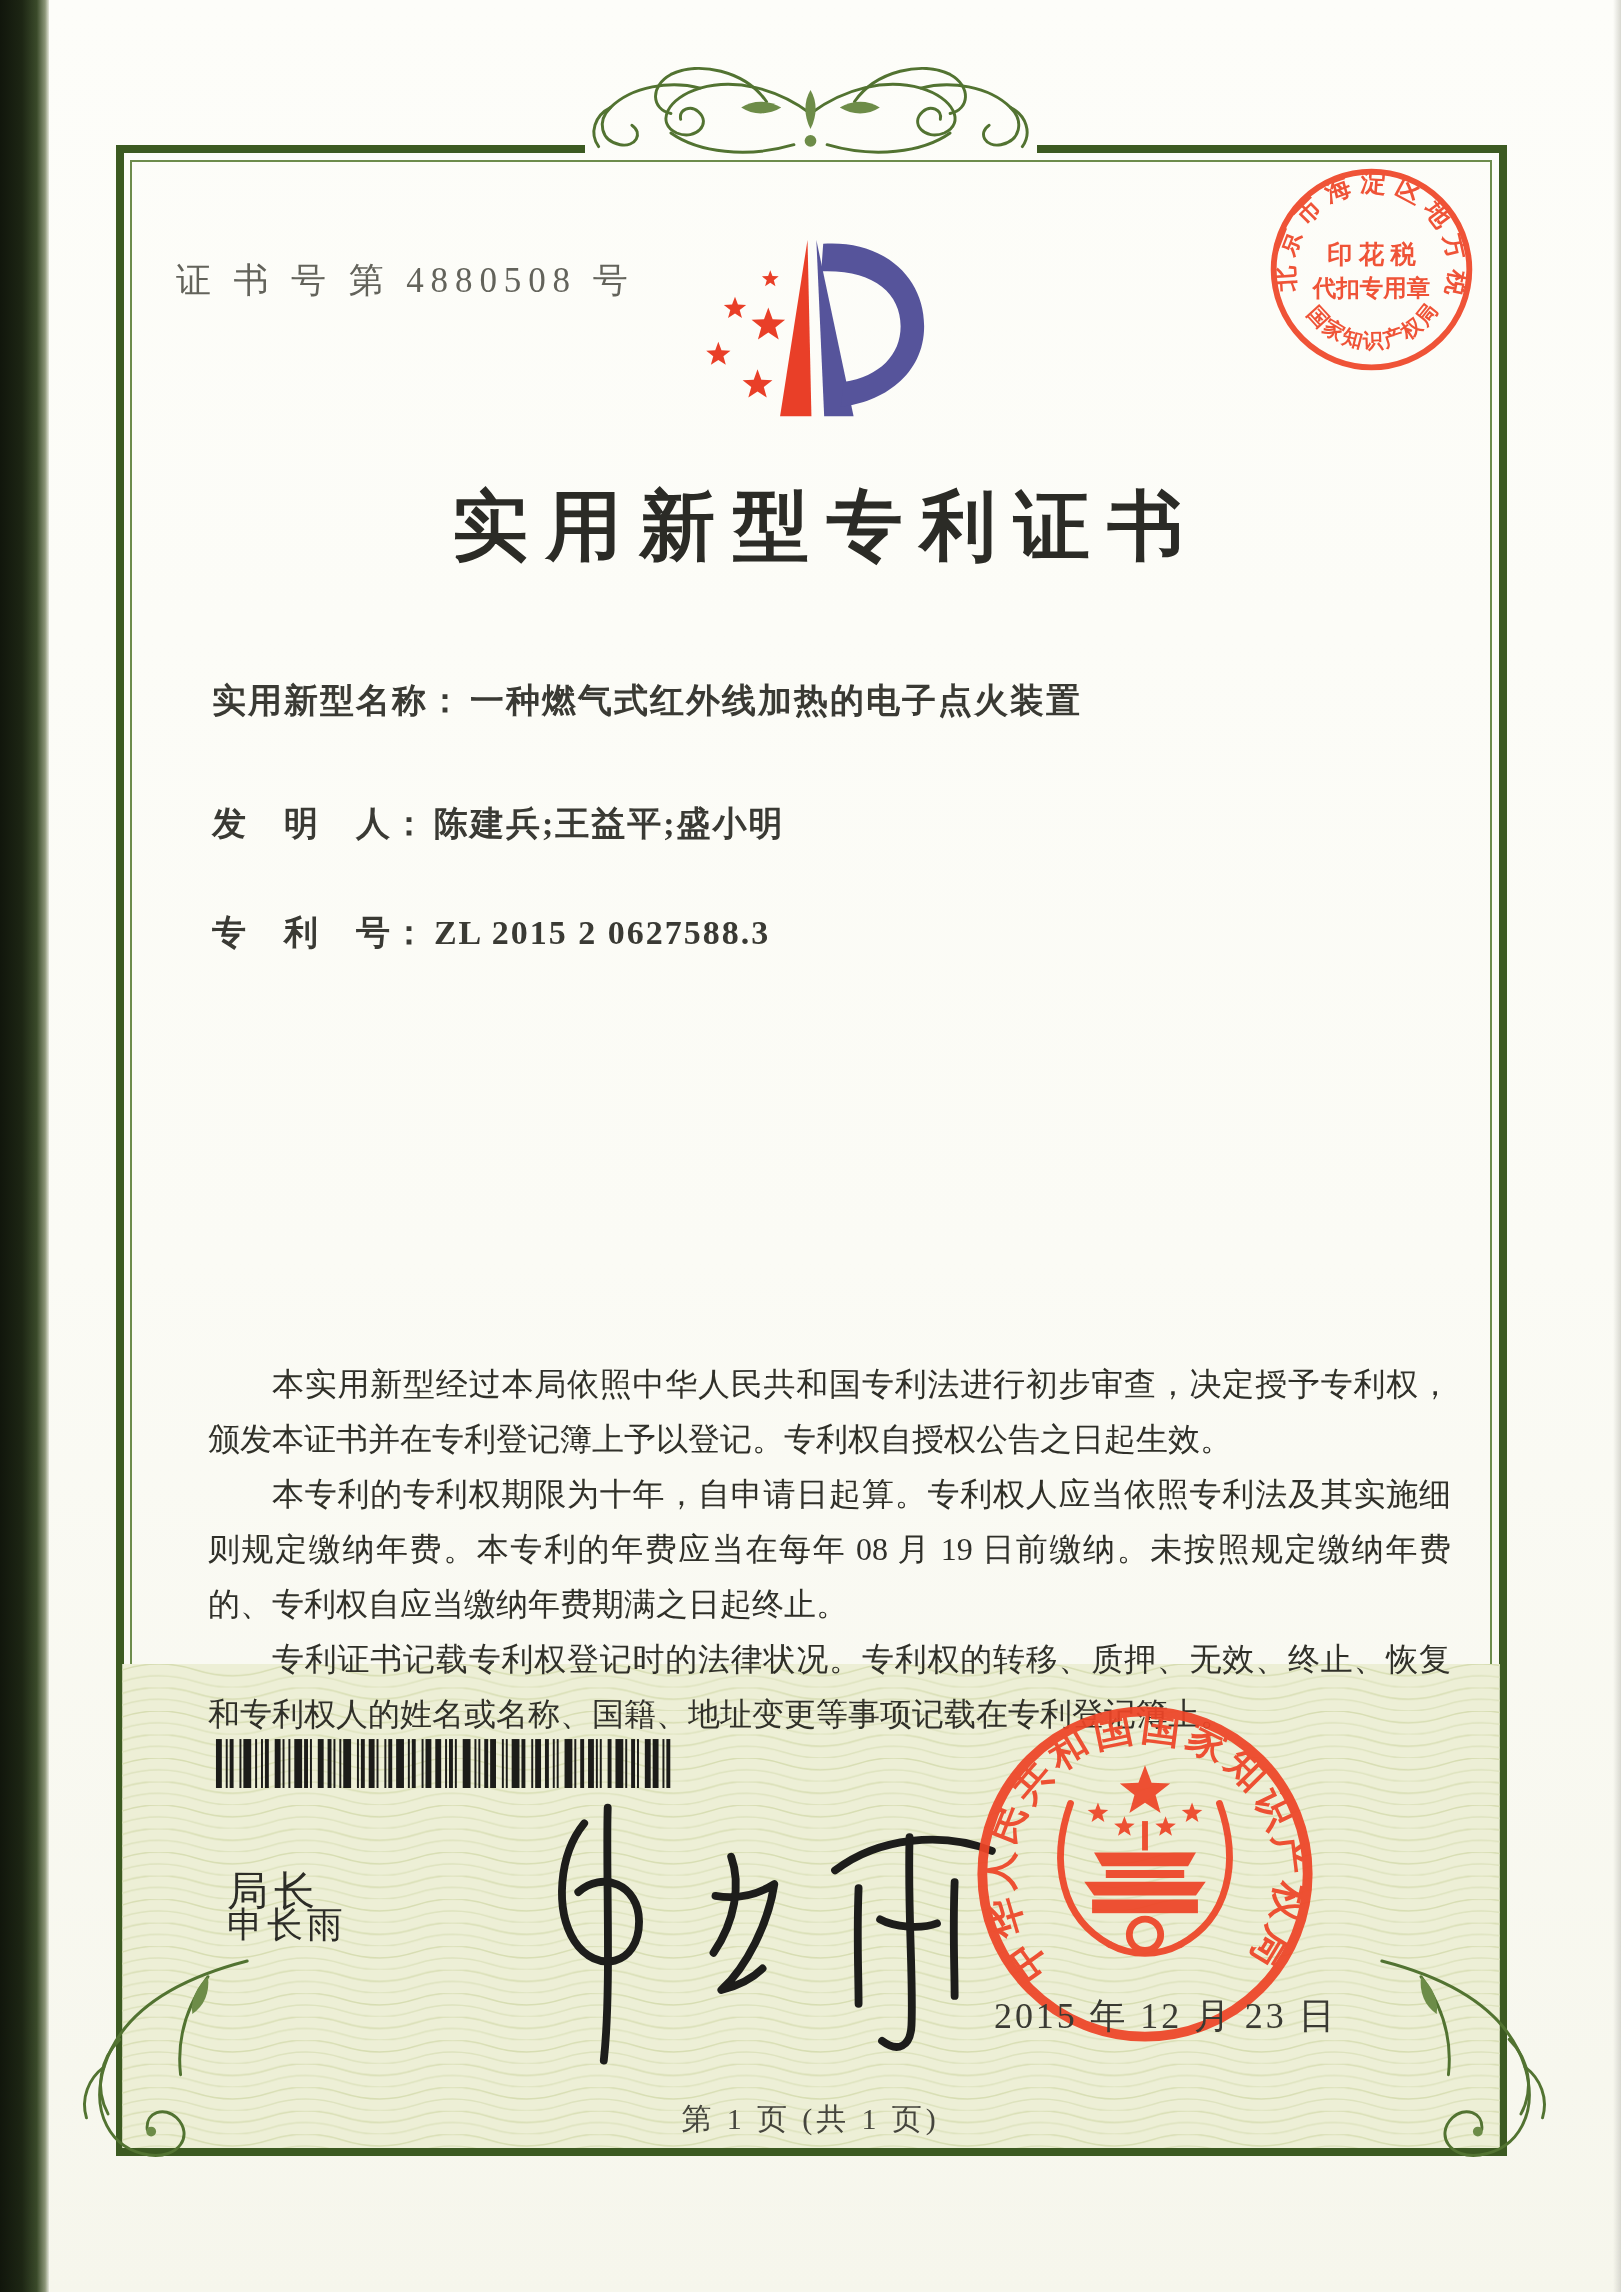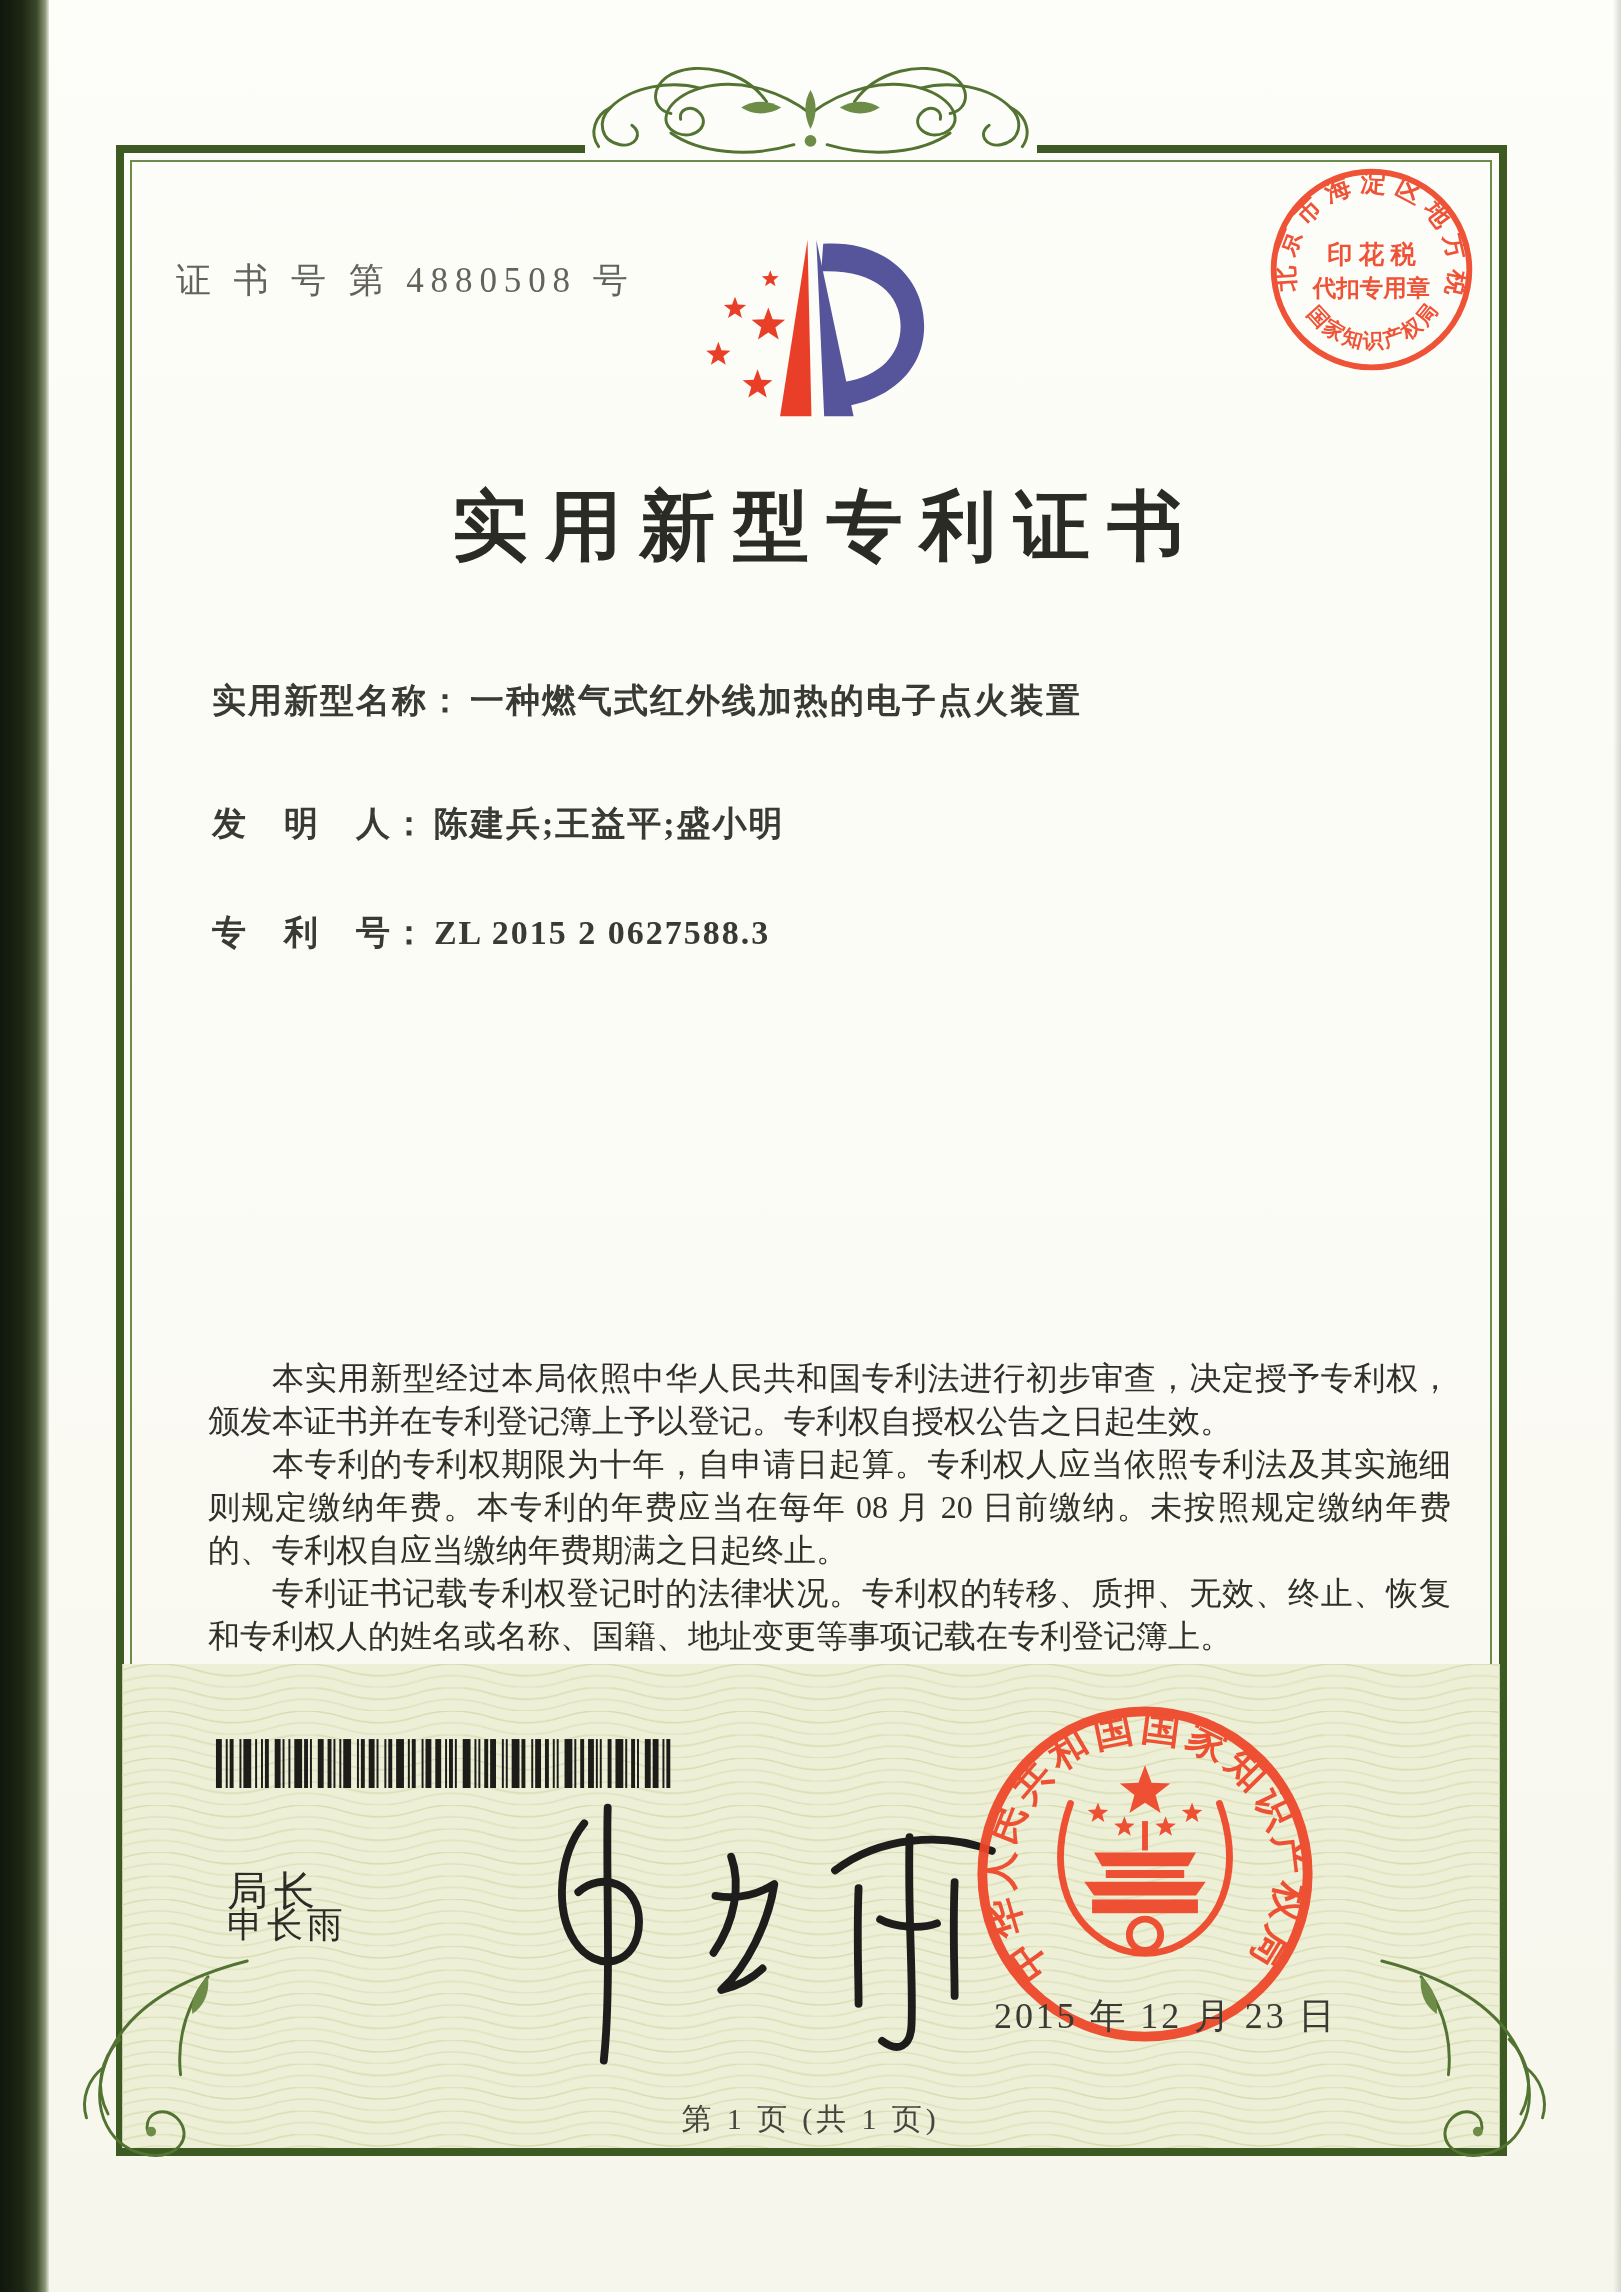--- a/index.html
+++ b/index.html
@@ -13,21 +13,21 @@
     background:linear-gradient(90deg,#11160c 0%,#1d2614 45%,#3a4a2a 75%,#8c9678 92%,#e4e5da 100%);}
   .edge-right{position:absolute;right:0;top:0;width:7.8px;height:100%;background:linear-gradient(90deg,rgba(0,0,0,0),#d8d8d0);}
   
   .frame-outer-seg{position:absolute;background:#3c5a21;}
   .frame-inner{position:absolute;left:130px;top:160px;width:1358px;height:1978px;border:2.9px solid #6d8c4c;}
   
   .certno{position:absolute;left:176px;top:257px;font-size:35px;letter-spacing:6.9px;color:#63635b;}
   .title{position:absolute;left:0;top:476px;width:100%;text-align:center;font-size:76px;font-weight:bold;letter-spacing:17.6px;color:#2b2b26;margin-left:16px;}
   .field{position:absolute;left:212px;font-size:34px;color:#3a3a34;letter-spacing:2px;white-space:nowrap;font-weight:bold;}
   .field .lab{margin-right:5.9px;}
-  .paras{position:absolute;left:208px;top:1357px;width:1243px;font-size:32px;line-height:43px;color:#303029;text-align:justify;}
+  .paras{position:absolute;left:208px;top:1357px;width:1243px;font-size:32px;line-height:55px;color:#303029;text-align:justify;}
   .paras p{margin:0;text-indent:2em;}
   .band{position:absolute;left:122px;top:1664px;}
   .sig-title{position:absolute;left:227px;top:1864px;font-size:41px;color:#2c2c27;font-family:"Liberation Sans","DejaVu Sans",sans-serif;letter-spacing:5.9px;z-index:3;}
   .sig-name{position:absolute;left:227px;top:1901px;font-size:36px;color:#2c2c27;font-family:Liberation Sans, sans-serif;letter-spacing:3.9px;z-index:3;}
   .signature{position:absolute;left:490px;top:1794px;z-index:3;}
   .seal-big{position:absolute;left:949px;top:1678px;z-index:4;opacity:.93;}
   .issue-date{position:absolute;left:994px;top:1992px;font-size:36px;letter-spacing:2.9px;color:#3a3a33;z-index:5;white-space:nowrap;}
   .page-footer{position:absolute;left:0;top:2099px;width:100%;text-align:center;font-size:30px;letter-spacing:3.9px;color:#45453d;z-index:3;}
   .barcode{position:absolute;left:214px;top:1739px;z-index:3;}
   .logo{position:absolute;left:686px;top:228px;}
@@ -148,21 +148,21 @@
   </div>
   <div class="field" style="top:801px">
     <span class="lab">发　明　人：</span><span class="val">陈建兵;王益平;盛小明</span>
   </div>
   <div class="field" style="top:910px">
     <span class="lab">专　利　号：</span><span class="val">ZL 2015 2 0627588.3</span>
   </div>
 
   <div class="paras">
     <p>本实用新型经过本局依照中华人民共和国专利法进行初步审查，决定授予专利权，颁发本证书并在专利登记簿上予以登记。专利权自授权公告之日起生效。</p>
-    <p>本专利的专利权期限为十年，自申请日起算。专利权人应当依照专利法及其实施细则规定缴纳年费。本专利的年费应当在每年 08 月 20 日前缴纳。未按照规定缴纳年费的、专利权自应当缴纳年费期满之日起终止。</p>
+    <p>本专利的专利权期限为十年，自申请日起算。专利权人应当依照专利法及其实施细则规定缴纳年费。本专利的年费应当在每年 08 月 19 日前缴纳。未按照规定缴纳年费的、专利权自应当缴纳年费期满之日起终止。</p>
     <p>专利证书记载专利权登记时的法律状况。专利权的转移、质押、无效、终止、恢复和专利权人的姓名或名称、国籍、地址变更等事项记载在专利登记簿上。</p>
   </div>
 
   <svg id="barcode" class="barcode" width="470" height="51" viewBox="0 0 480 52">
       <rect x="2" y="0" width="6" height="50" fill="#1c1c19"></rect>
       <rect x="12" y="0" width="2" height="50" fill="#1c1c19"></rect>
       <rect x="16" y="0" width="4" height="50" fill="#1c1c19"></rect>
       <rect x="26" y="0" width="2" height="50" fill="#1c1c19"></rect>
       <rect x="30" y="0" width="8" height="50" fill="#1c1c19"></rect>
       <rect x="42" y="0" width="2" height="50" fill="#1c1c19"></rect>

